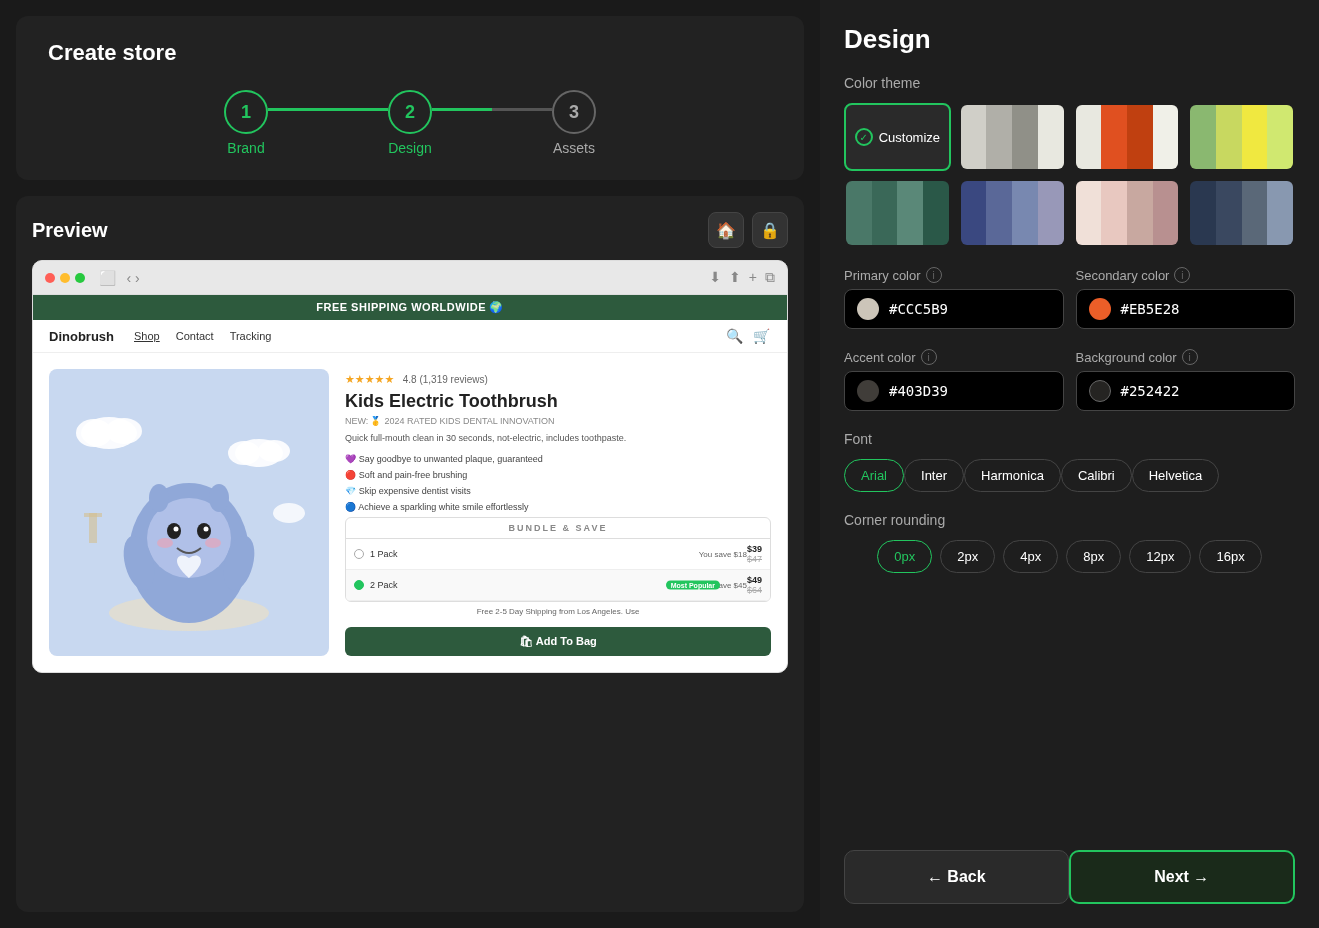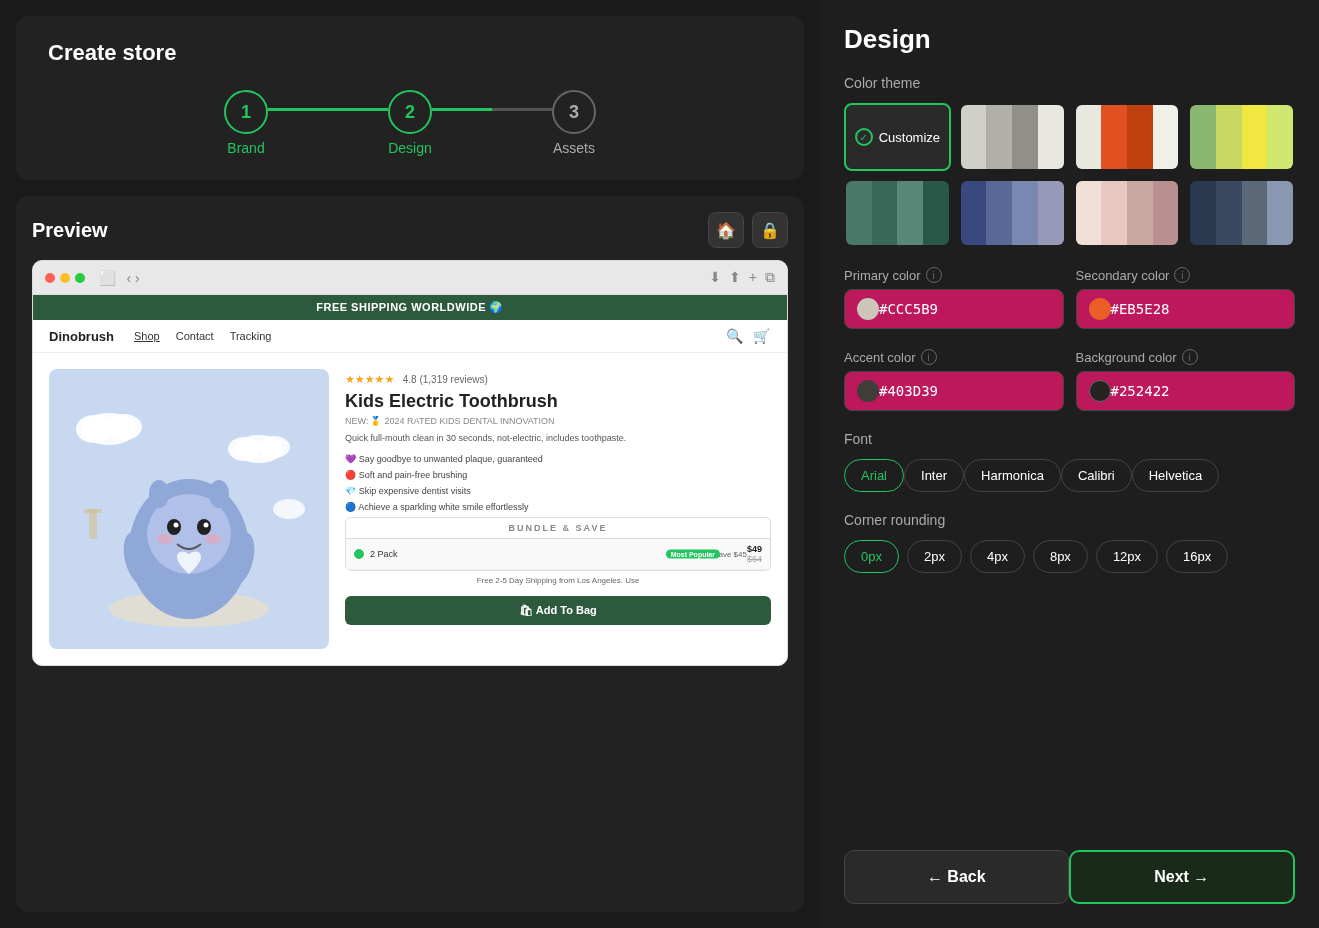--- a/index.html
+++ b/index.html
@@ -497,26 +497,27 @@
       border-radius: 50%;
       border: 1px solid #666;
       color: #666;
       font-size: 10px;
       display: inline-flex;
       align-items: center;
       justify-content: center;
     }
 
     .color-value-box {
-      background: #be185d;
+      background: #000000;
       border: 1px solid #444;
       border-radius: 8px;
       padding: 8px 12px;
       display: flex;
       align-items: center;
+      gap: 10px;
       cursor: pointer;
     }
 
     .color-circle {
       width: 22px;
       height: 22px;
       border-radius: 50%;
     }
 
     .color-hex {
@@ -545,20 +546,21 @@
     .font-btn.selected {
       border-color: #22c55e;
       color: #22c55e;
     }
 
     
     .corner-options {
       display: flex;
       flex-wrap: wrap;
       gap: 8px;
+      justify-content: center;
     }
 
     .corner-btn {
       padding: 8px 16px;
       border-radius: 20px;
       border: 1px solid #444;
       background: transparent;
       color: #fff;
       font-size: 13px;
       cursor: pointer;
@@ -739,20 +741,29 @@
             <div class="product-desc">Quick full-mouth clean in 30 seconds, not-electric, includes toothpaste.</div>
             <div class="product-features">
               <div>💜 Say goodbye to unwanted plaque, guaranteed</div>
               <div>🔴 Soft and pain-free brushing</div>
               <div>💎 Skip expensive dentist visits</div>
               <div>🔵 Achieve a sparkling white smile effortlessly</div>
             </div>
 
             <div class="bundle-section">
               <div class="bundle-header">BUNDLE &amp; SAVE</div>
+              <div class="bundle-option">
+                <div class="bundle-radio"></div>
+                <div class="bundle-label">1 Pack</div>
+                <div class="bundle-savings">You save $18</div>
+                <div class="bundle-price">
+                  <div class="bundle-current">$39</div>
+                  <div class="bundle-original">$47</div>
+                </div>
+              </div>
               <div class="bundle-option popular">
                 <div class="bundle-radio selected"></div>
                 <div class="bundle-label">2 Pack</div>
                 <div class="bundle-savings">You save $45</div>
                 <span class="most-popular-badge">Most Popular</span>
                 <div class="bundle-price">
                   <div class="bundle-current">$49</div>
                   <div class="bundle-original">$64</div>
                 </div>
               </div>

